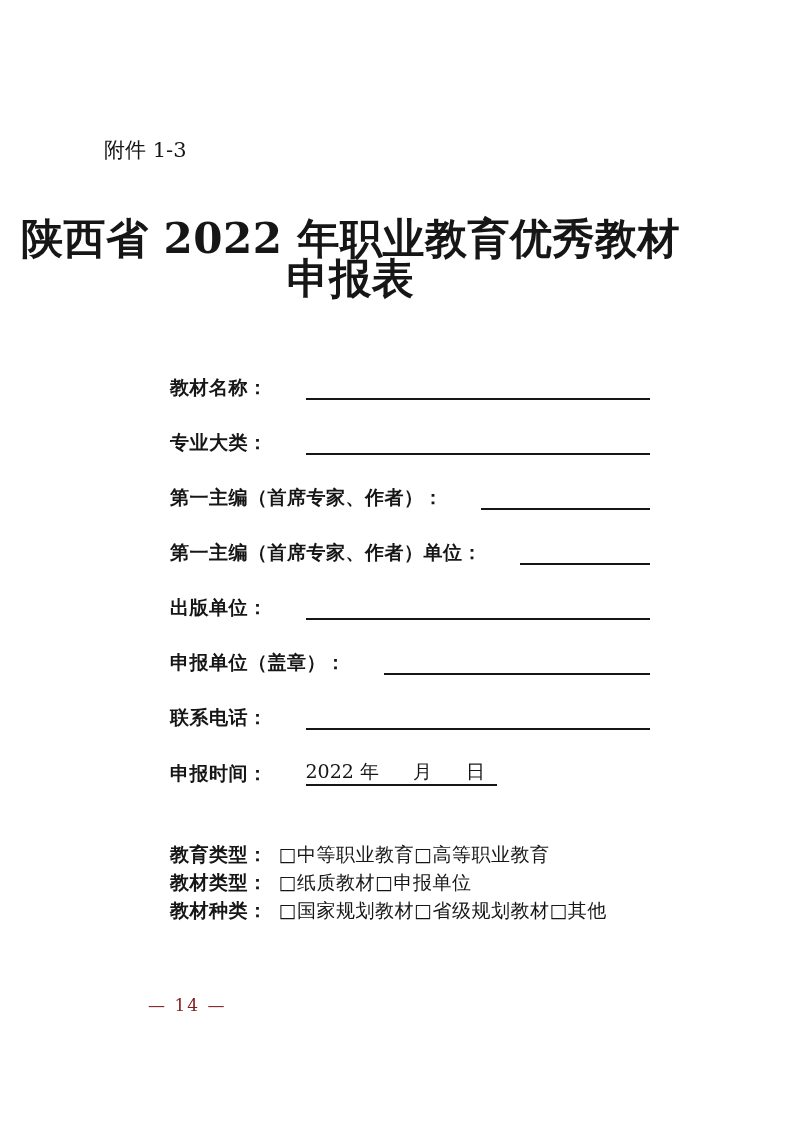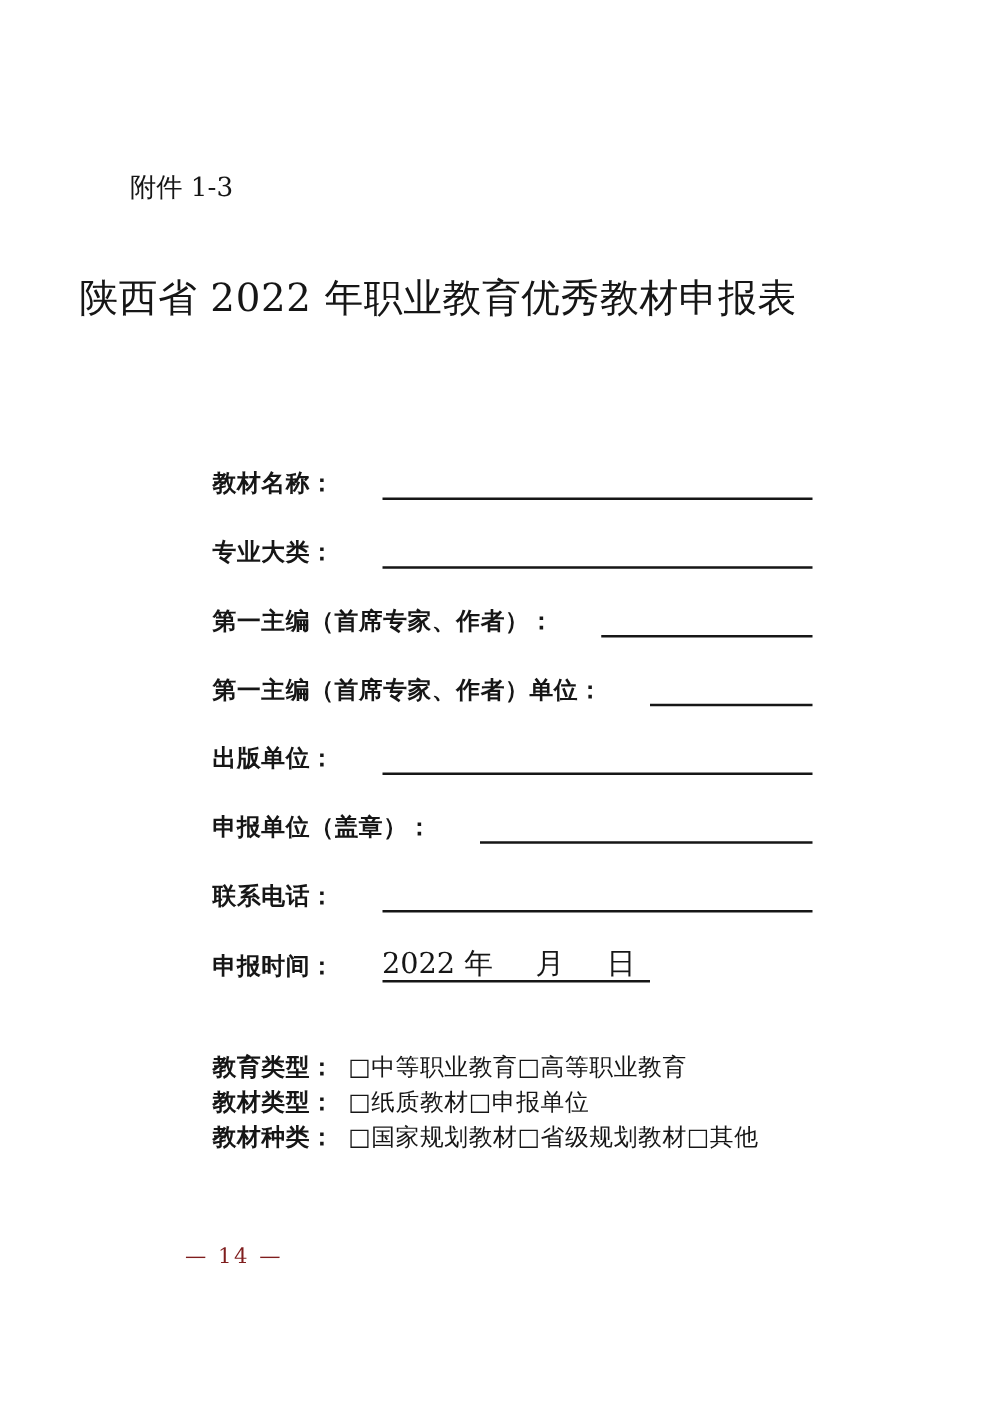--- a/index.html
+++ b/index.html
@@ -23,23 +23,23 @@
     font-size: 21px;
     line-height: 26px;
     font-family: "DejaVu Serif", serif;
   }
   .title {
     position: absolute;
     left: 0;
     right: 0;
     top: 219px;
     text-align: center;
-    font-size: 31px;
+    font-size: 42px;
     line-height: 40px;
-    font-weight: normal;
+    font-weight: bold;
     letter-spacing: 0.5px;
     font-family: "DejaVu Serif", serif;
   }
   .form-row {
     position: absolute;
     left: 170px;
     width: 480px;
     height: 27px;
     display: flex;
     align-items: flex-end;
@@ -62,21 +62,21 @@
   }
   .date-val {
     display: inline-flex;
     align-items: flex-end;
     margin-left: 10px;
     border-bottom: 2px solid #161616;
     box-sizing: border-box;
     height: 27px;
     padding-right: 12px;
     font-family: "DejaVu Serif", serif;
-    font-size: 23px;
+    font-size: 19px;
     line-height: 25px;
     white-space: pre;
   }
   .date-val .gap34 { margin-left: 34px; }
   .cb-row {
     position: absolute;
     left: 170px;
     display: flex;
     align-items: baseline;
     white-space: nowrap;

